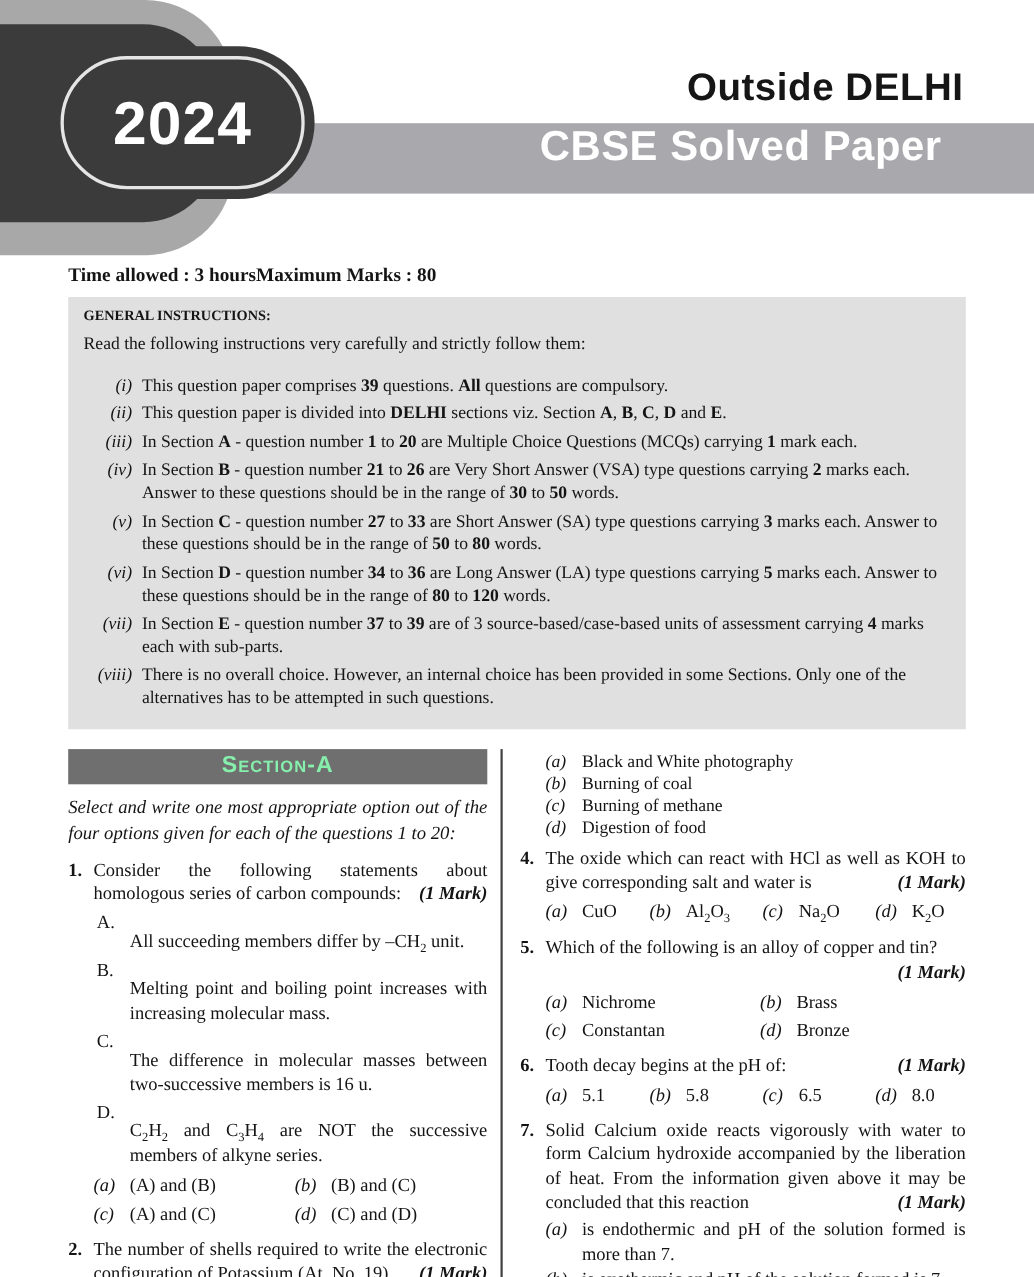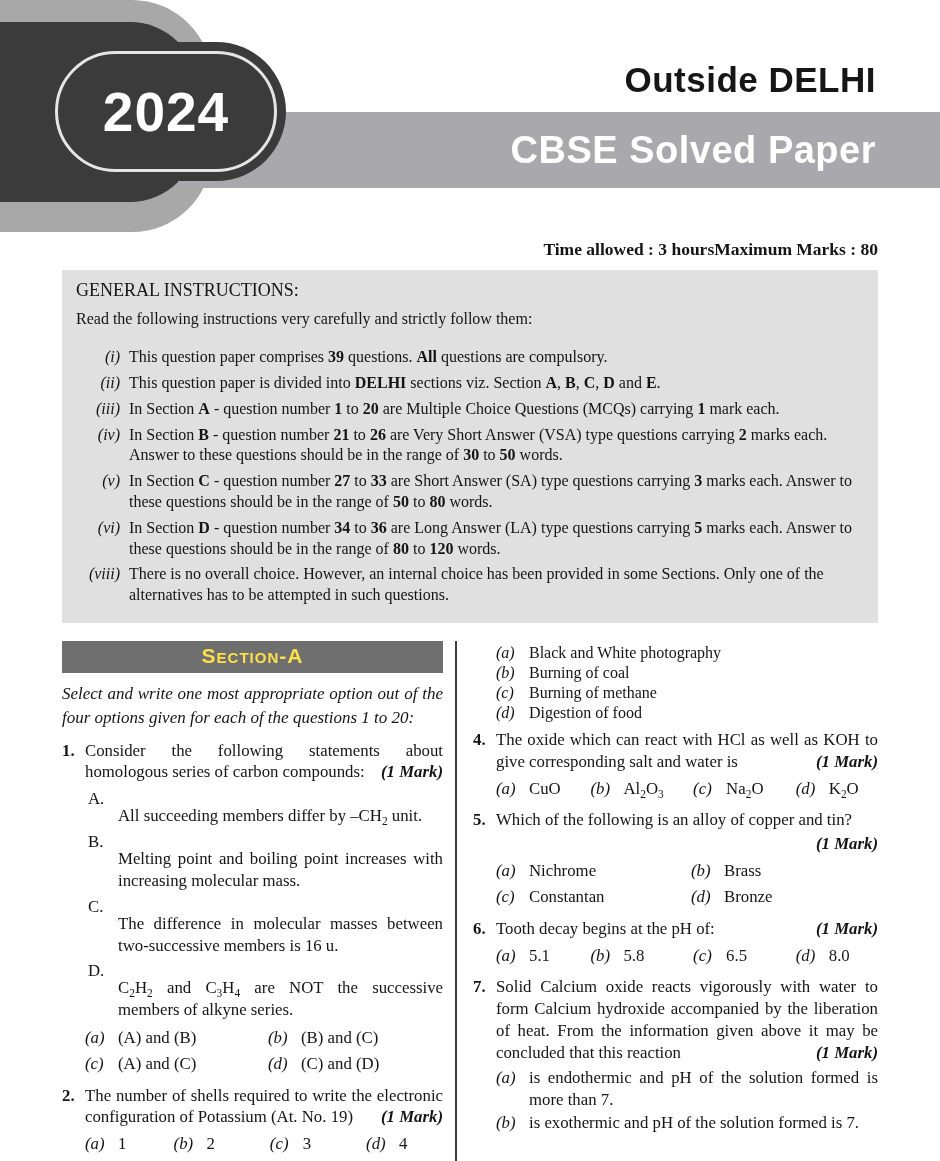--- a/index.html
+++ b/index.html
@@ -12,23 +12,23 @@
   .header { position:relative; height:232px; }
   .blob-gray {
     position:absolute; left:0; top:0; width:212px; height:232px;
     background:#a8a8a8; border-radius:0 80px 80px 0;
   }
   .blob-dark {
     position:absolute; left:0; top:22px; width:198px; height:180px;
     background:#3b3b3b; border-radius:0 68px 68px 0;
   }
   .band {
-    position:absolute; left:178px; right:0; top:112px; height:76px;
-    background:#a9a9ad; display:flex; align-items:center; justify-content:flex-end;
-    padding-right:64px;
+    position:absolute; left:178px; right:0; top:112px; height:64px;
+    background:#a9a9ad; display:flex; justify-content:flex-end;
+    padding-right:84px;
   }
   .band-title {
     font-family:"Liberation Sans", sans-serif; font-weight:bold;
     font-size:38px; color:#fff; letter-spacing:.5px; white-space:nowrap;
   }
   .region {
     position:absolute; top:60px; right:64px;
     font-family:"Liberation Sans", sans-serif; font-weight:bold;
     font-size:35px; color:#161616; letter-spacing:.5px; white-space:nowrap;
   }
@@ -40,40 +40,40 @@
     position:absolute; left:9px; top:9px; right:9px; bottom:9px;
     border:3px solid #e5e5e5; border-radius:61px;
     display:flex; align-items:center; justify-content:center;
   }
   .pill-year {
     font-family:"Liberation Sans", sans-serif; font-weight:bold;
     font-size:55px; color:#fff; letter-spacing:1px;
   }
   
   .meta-row {
-    display:flex; justify-content:flex-end;
+    display:flex; justify-content:flex-start;
     margin:7px 62px 10px; font-weight:bold; font-size:17.5px;
   }
   
   .instructions {
     margin:0 62px; background:#e0e0e0; padding:9px 14px 12px;
     font-size:16px; line-height:1.3;
   }
-  .instructions .ins-heading { font-size:18px; font-weight:normal; margin-bottom:7px; }
+  .instructions .ins-heading { font-size:13px; font-weight:bold; margin-bottom:7px; }
   .instructions .ins-intro { margin-bottom:17px; }
   .ins-item { display:flex; gap:9px; margin-bottom:5px; }
   .ins-num { min-width:44px; text-align:right; font-style:italic; flex-shrink:0; }
   .ins-text { flex:1; }
   
   .columns { display:flex; margin:18px 62px 0; align-items:stretch; }
   .col-left  { width:393px; padding-right:12px; }
   .divider   { width:2px; background:#3f3f3f; }
   .col-right { flex:1; padding-left:16px; }
   .section-bar {
-    background:#6f6f6f; color:#fde047; text-align:center;
+    background:#6f6f6f; color:#86efac; text-align:center;
     font-family:"Liberation Sans", sans-serif; font-weight:bold;
     font-variant:small-caps; font-size:21px; letter-spacing:1px;
     padding:3px 0 5px; margin-bottom:9px;
   }
   .section-intro {
     font-style:italic; font-size:17px; text-align:justify;
     line-height:1.4; margin-bottom:10px;
   }
   
   .q { display:flex; font-size:16.8px; line-height:1.3; margin-bottom:6px; }
@@ -142,20 +142,24 @@
       </div>
       <div class="ins-item">
         <span class="ins-num">(v)</span>
         <span class="ins-text">In Section <b>C</b> - question number <b>27</b> to <b>33</b> are Short Answer (SA) type questions carrying <b>3</b> marks each. Answer to these questions should be in the range of <b>50</b> to <b>80</b> words.</span>
       </div>
       <div class="ins-item">
         <span class="ins-num">(vi)</span>
         <span class="ins-text">In Section <b>D</b> - question number <b>34</b> to <b>36</b> are Long Answer (LA) type questions carrying <b>5</b> marks each. Answer to these questions should be in the range of <b>80</b> to <b>120</b> words.</span>
       </div>
       <div class="ins-item">
+        <span class="ins-num">(vii)</span>
+        <span class="ins-text">In Section <b>E</b> - question number <b>37</b> to <b>39</b> are of 3 source-based/case-based units of assessment carrying <b>4</b> marks each with sub-parts.</span>
+      </div>
+      <div class="ins-item">
         <span class="ins-num">(viii)</span>
         <span class="ins-text">There is no overall choice. However, an internal choice has been provided in some Sections. Only one of the alternatives has to be attempted in such questions.</span>
       </div>
     </div>
 </div>
 
 <div class="columns">
   <div class="col-left">
     <div class="section-bar">Section-A</div>
     <div class="section-intro">Select and write one most appropriate option out of the four options given for each of the questions 1 to 20:</div>

